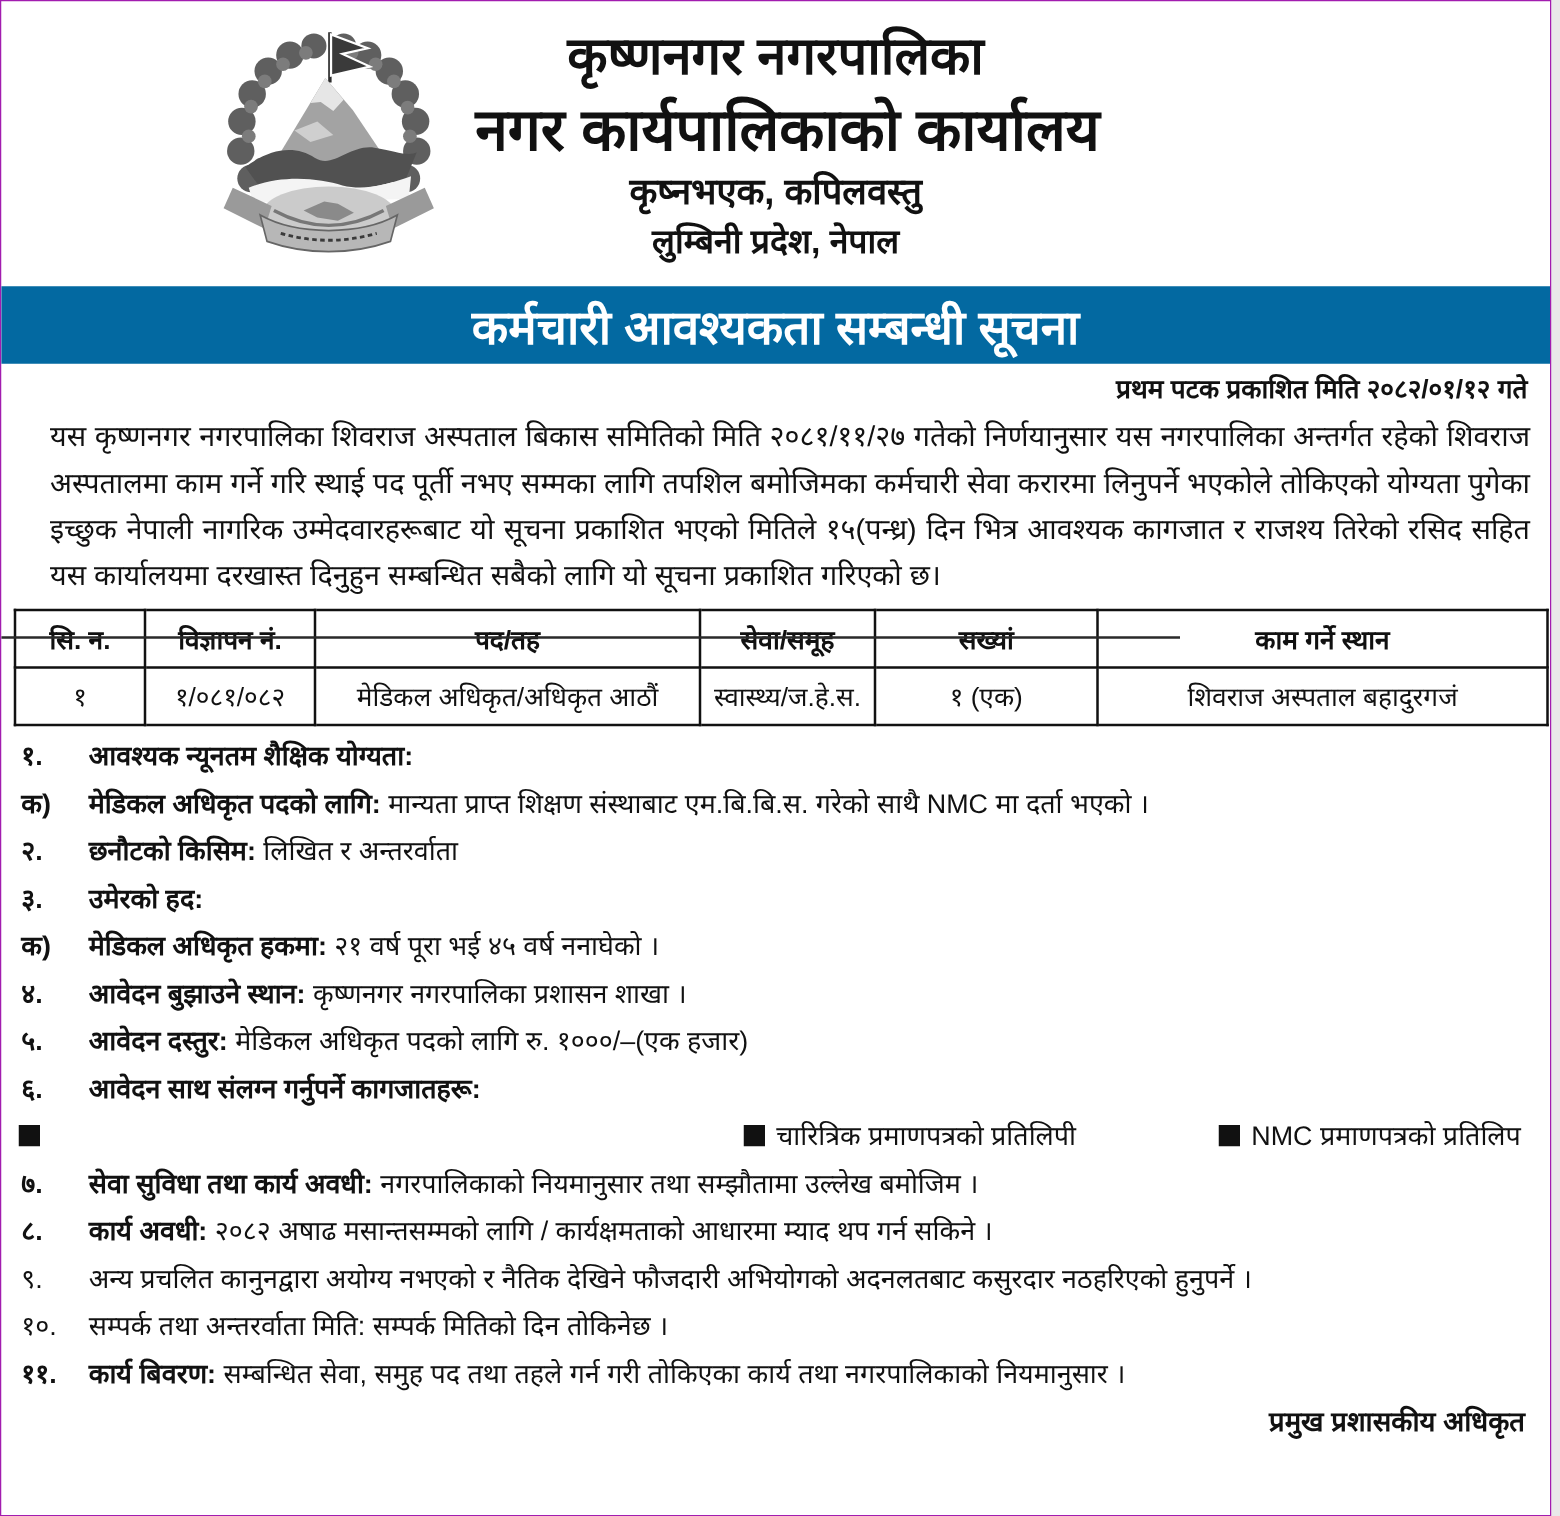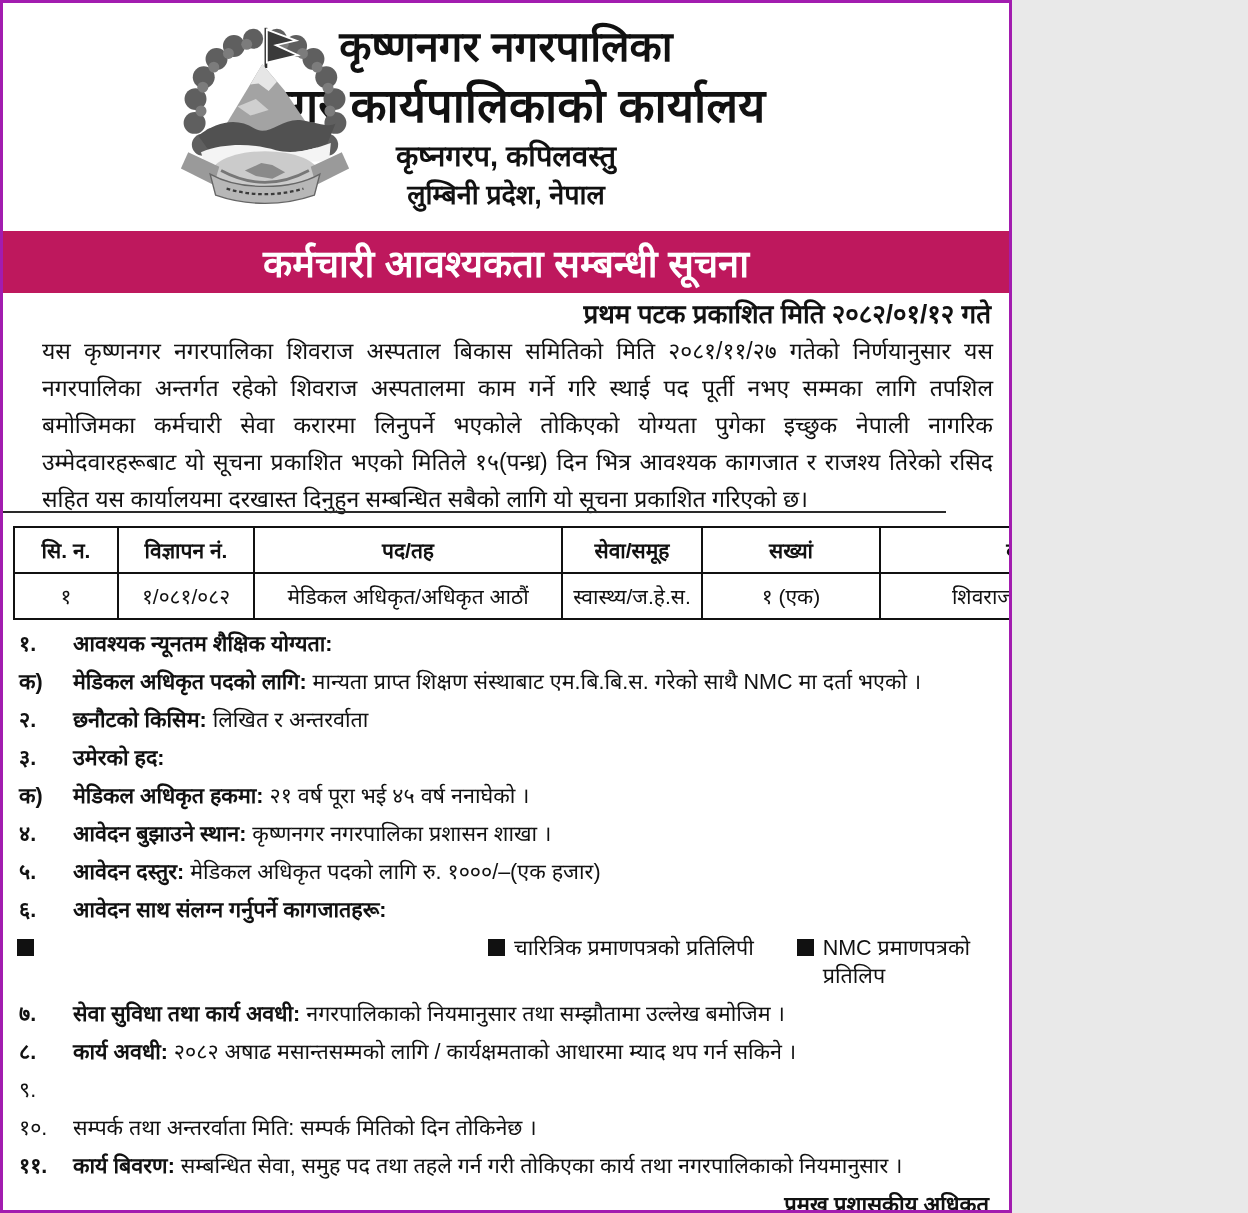--- a/index.html
+++ b/index.html
@@ -1,40 +1,40 @@
 <!DOCTYPE html>
 <html><head>
 <meta charset="utf-8">
 <style>
   html,body{margin:0;padding:0;background:#e9e9e9;}
   .page{
     position:relative;
-    width:1012px;height:1213px;
+    width:1241px;height:1213px;
     box-sizing:border-box;
     background:#ffffff;
-    border:3px solid #a21caf;
+    border:1px solid #a21caf;
     overflow:hidden;
     font-family:"Liberation Sans", sans-serif;
     color:#111;
   }
   
   .hdr{position:relative;padding-top:16px;text-align:center;}
   .logo{position:absolute;left:168px;top:12px;width:188px;height:192px;}
   .h-line1{font-size:42px;font-weight:700;line-height:56px;letter-spacing:0px;}
   .h-line2{font-size:47px;font-weight:700;line-height:62px;margin-left:19px;}
   .h-line3{font-size:29px;font-weight:700;line-height:38px;}
   .h-line4{font-size:27px;font-weight:700;line-height:40px;}
   
   .banner{
-    margin-top:16px;height:62px;background:#be185d;color:#fff;
+    margin-top:16px;height:62px;background:#0369a1;color:#fff;
     display:flex;align-items:center;justify-content:center;
     font-size:38px;font-weight:700;
   }
   
-  .pubdate{margin-top:8px;padding-right:18px;text-align:right;font-size:26px;font-weight:700;line-height:26px;}
+  .pubdate{margin-top:8px;padding-right:18px;text-align:right;font-size:21px;font-weight:700;line-height:26px;}
   
   .intro{margin-top:6px;padding:0 16px;font-size:23px;line-height:37px;text-align:justify;margin-left:23px;}
   
   table.vac{margin:8px 10px 0 10px;border-collapse:collapse;width:1228px;table-layout:fixed;}
   table.vac th,table.vac td{border:2px solid #111;text-align:center;padding:0 4px;overflow:hidden;}
   table.vac th{height:44px;font-size:21px;font-weight:700;border-radius:15px;}
   table.vac td{height:44px;font-size:21px;font-weight:400;}
   .c0{width:104px}.c1{width:136px}.c2{width:308px}.c3{width:140px}.c4{width:178px}.c5{width:auto}
   .strayline{position:absolute;left:0;top:508px;width:943px;height:2px;background:#2a2a2a;}
   
@@ -107,21 +107,21 @@
       <path d="M78,170 L96,162 L108,164 L122,172 L108,179 L90,176 Z" fill="#8a8a8a"></path>
       <path d="M52,170 q48,26 96,0" fill="none" stroke="#777" stroke-width="3"></path>
 
       <path d="M16,150 L50,166 L44,186 L8,168 Z" fill="#9a9a9a"></path>
       <path d="M184,150 L150,166 L156,186 L192,168 Z" fill="#9a9a9a"></path>
       <path d="M40,174 C72,192 128,192 160,174 L154,197 C120,209 80,209 46,197 Z" fill="#b7b7b7" stroke="#666" stroke-width="1.5"></path>
       <path d="M58,190 q42,12 84,0" fill="none" stroke="#3a3a3a" stroke-width="2.5" stroke-dasharray="4 3"></path>
     </svg>
     <div class="h-line1">कृष्णनगर नगरपालिका</div>
     <div class="h-line2">नगर कार्यपालिकाको कार्यालय</div>
-    <div class="h-line3">कृष्नगरप, कपिलवस्तु</div>
+    <div class="h-line3">कृष्नभएक, कपिलवस्तु</div>
     <div class="h-line4">लुम्बिनी प्रदेश, नेपाल</div>
   </div>
 
   <div class="banner">
     <span>कर्मचारी आवश्यकता सम्बन्धी सूचना</span>
   </div>
 
   <div class="pubdate">प्रथम पटक प्रकाशित मिति २०८२/०१/१२ गते</div>
 
   <div class="intro">यस कृष्णनगर नगरपालिका शिवराज अस्पताल बिकास समितिको मिति २०८१/११/२७ गतेको निर्णयानुसार यस नगरपालिका अन्तर्गत रहेको शिवराज अस्पतालमा काम गर्ने गरि स्थाई पद पूर्ती नभए सम्मका लागि तपशिल बमोजिमका कर्मचारी सेवा करारमा लिनुपर्ने भएकोले तोकिएको योग्यता पुगेका इच्छुक नेपाली नागरिक उम्मेदवारहरूबाट यो सूचना प्रकाशित भएको मितिले १५(पन्ध्र) दिन भित्र आवश्यक कागजात र राजश्य तिरेको रसिद सहित यस कार्यालयमा दरखास्त दिनुहुन सम्बन्धित सबैको लागि यो सूचना प्रकाशित गरिएको छ।</div>
@@ -222,20 +222,21 @@
       <span>नगरपालिकाको नियमानुसार तथा सम्झौतामा उल्लेख बमोजिम ।</span>
     </div>
     <div class="row">
       <span class="num">८.</span>
       <span class="lbl">कार्य अवधी:</span>
       <span>२०८२ अषाढ मसान्तसम्मको लागि / कार्यक्षमताको आधारमा म्याद थप गर्न सकिने ।</span>
     </div>
     <div class="row plain">
       <span class="num">९.</span>
       <span class="lbl"></span>
+      <span>अन्य प्रचलित कानुनद्वारा अयोग्य नभएको र नैतिक देखिने फौजदारी अभियोगको अदनलतबाट कसुरदार नठहरिएको हुनुपर्ने ।</span>
     </div>
     <div class="row plain">
       <span class="num">१०.</span>
       <span class="lbl"></span>
       <span>सम्पर्क तथा अन्तरर्वाता मिति: सम्पर्क मितिको दिन तोकिनेछ ।</span>
     </div>
     <div class="row">
       <span class="num">११.</span>
       <span class="lbl">कार्य बिवरण:</span>
       <span>सम्बन्धित सेवा, समुह पद तथा तहले गर्न गरी तोकिएका कार्य तथा नगरपालिकाको नियमानुसार ।</span>

